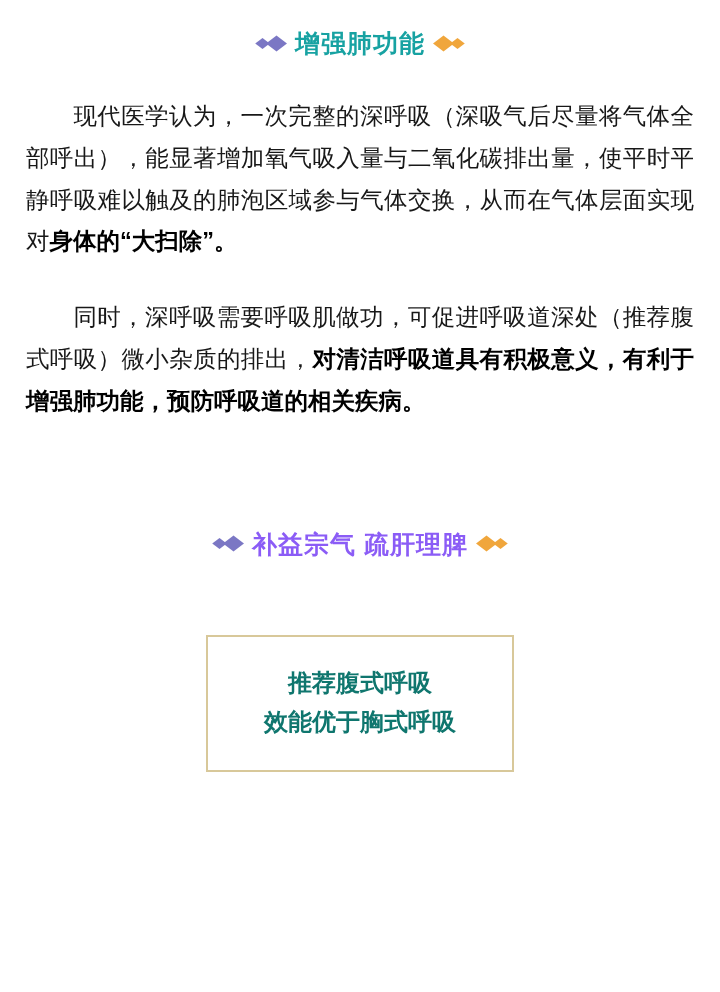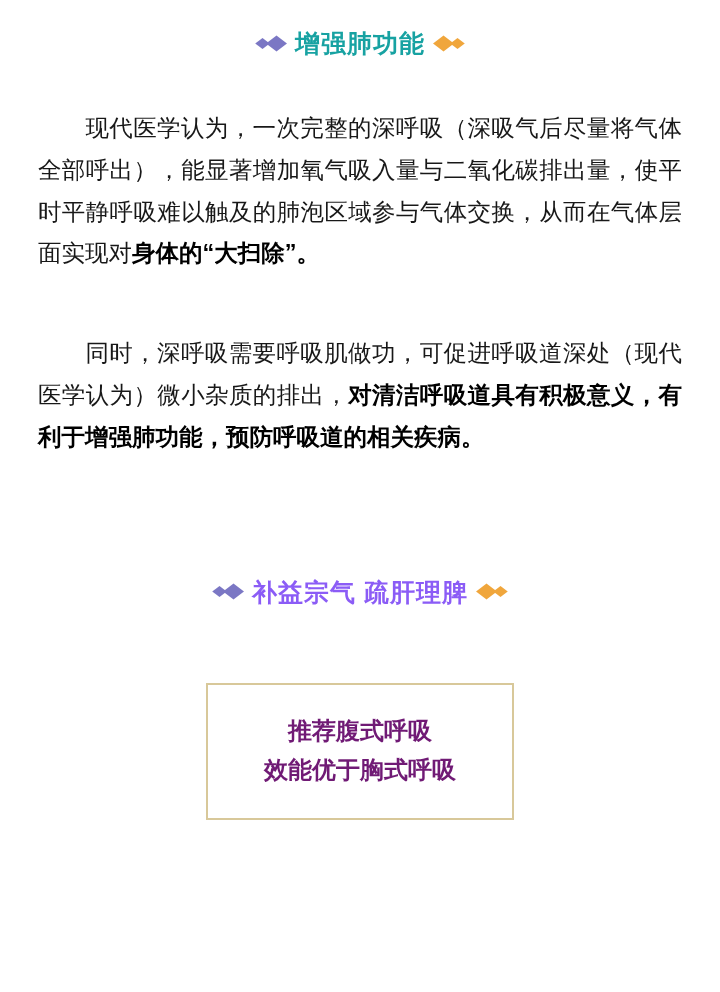--- a/index.html
+++ b/index.html
@@ -57,21 +57,21 @@
     width: 9px;
     height: 9px;
   }
   .dia.purple { background: #7b77c4; }
   .dia.orange { background: #f0a63c; }
 
   
   p.para {
     font-size: 23.5px;
     line-height: 1.78;
-    margin: 16px;
+    margin: 4px;
     text-align: justify;
     text-justify: inter-ideograph;
     letter-spacing: 0px;
     color: #181818;
   }
   p.para .indent { display: inline-block; width: 2em; }
   strong { font-weight: bold; color: #000; }
 
   .gap-lg { height: 34px; }
   .gap-md { height: 26px; }
@@ -83,21 +83,21 @@
     margin-top: 42px;
   }
   .callout {
     border: 2px solid #d8c89a;
     padding: 26px 56px 28px 56px;
     text-align: center;
   }
   .callout div {
     font-size: 24px;
     font-weight: bold;
-    color: #701a75;
+    color: #0f766e;
     line-height: 1.65;
     white-space: nowrap;
   }
 </style>
 </head>
 <body>
 
 <div class="page">
 
   <div class="heading">
@@ -111,21 +111,21 @@
         <span class="dia small orange"></span>
     </span>
   </div>
 
   <div class="gap-lg"></div>
 
   <p class="para"><span class="indent"></span><span>现代医学认为，一次完整的深呼吸（深吸气后尽量将气体全部呼出），能显著增加氧气吸入量与二氧化碳排出量，使平时平静呼吸难以触及的肺泡区域参与气体交换，从而在气体层面实现对</span><strong>身体的“大扫除”。</strong></p>
 
   <div class="gap-md"></div>
 
-  <p class="para"><span class="indent"></span><span>同时，深呼吸需要呼吸肌做功，可促进呼吸道深处（现代医学认为）微小杂质的排出，</span><strong>对清洁呼吸道具有积极意义，有利于增强肺功能，预防呼吸道的相关疾病。</strong></p>
+  <p class="para"><span class="indent"></span><span>同时，深呼吸需要呼吸肌做功，可促进呼吸道深处（推荐腹式呼吸）微小杂质的排出，</span><strong>对清洁呼吸道具有积极意义，有利于增强肺功能，预防呼吸道的相关疾病。</strong></p>
 
   <div class="gap-lg"></div>
 
 
   <div class="gap-lg"></div>
 
 
   <div class="gap-lg"></div>
 
   <div class="heading">

